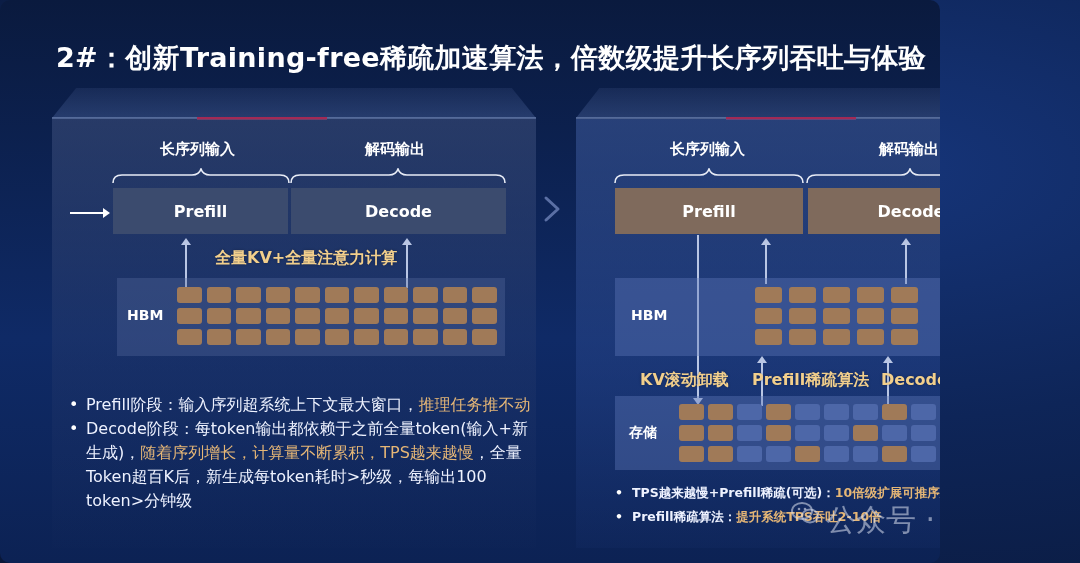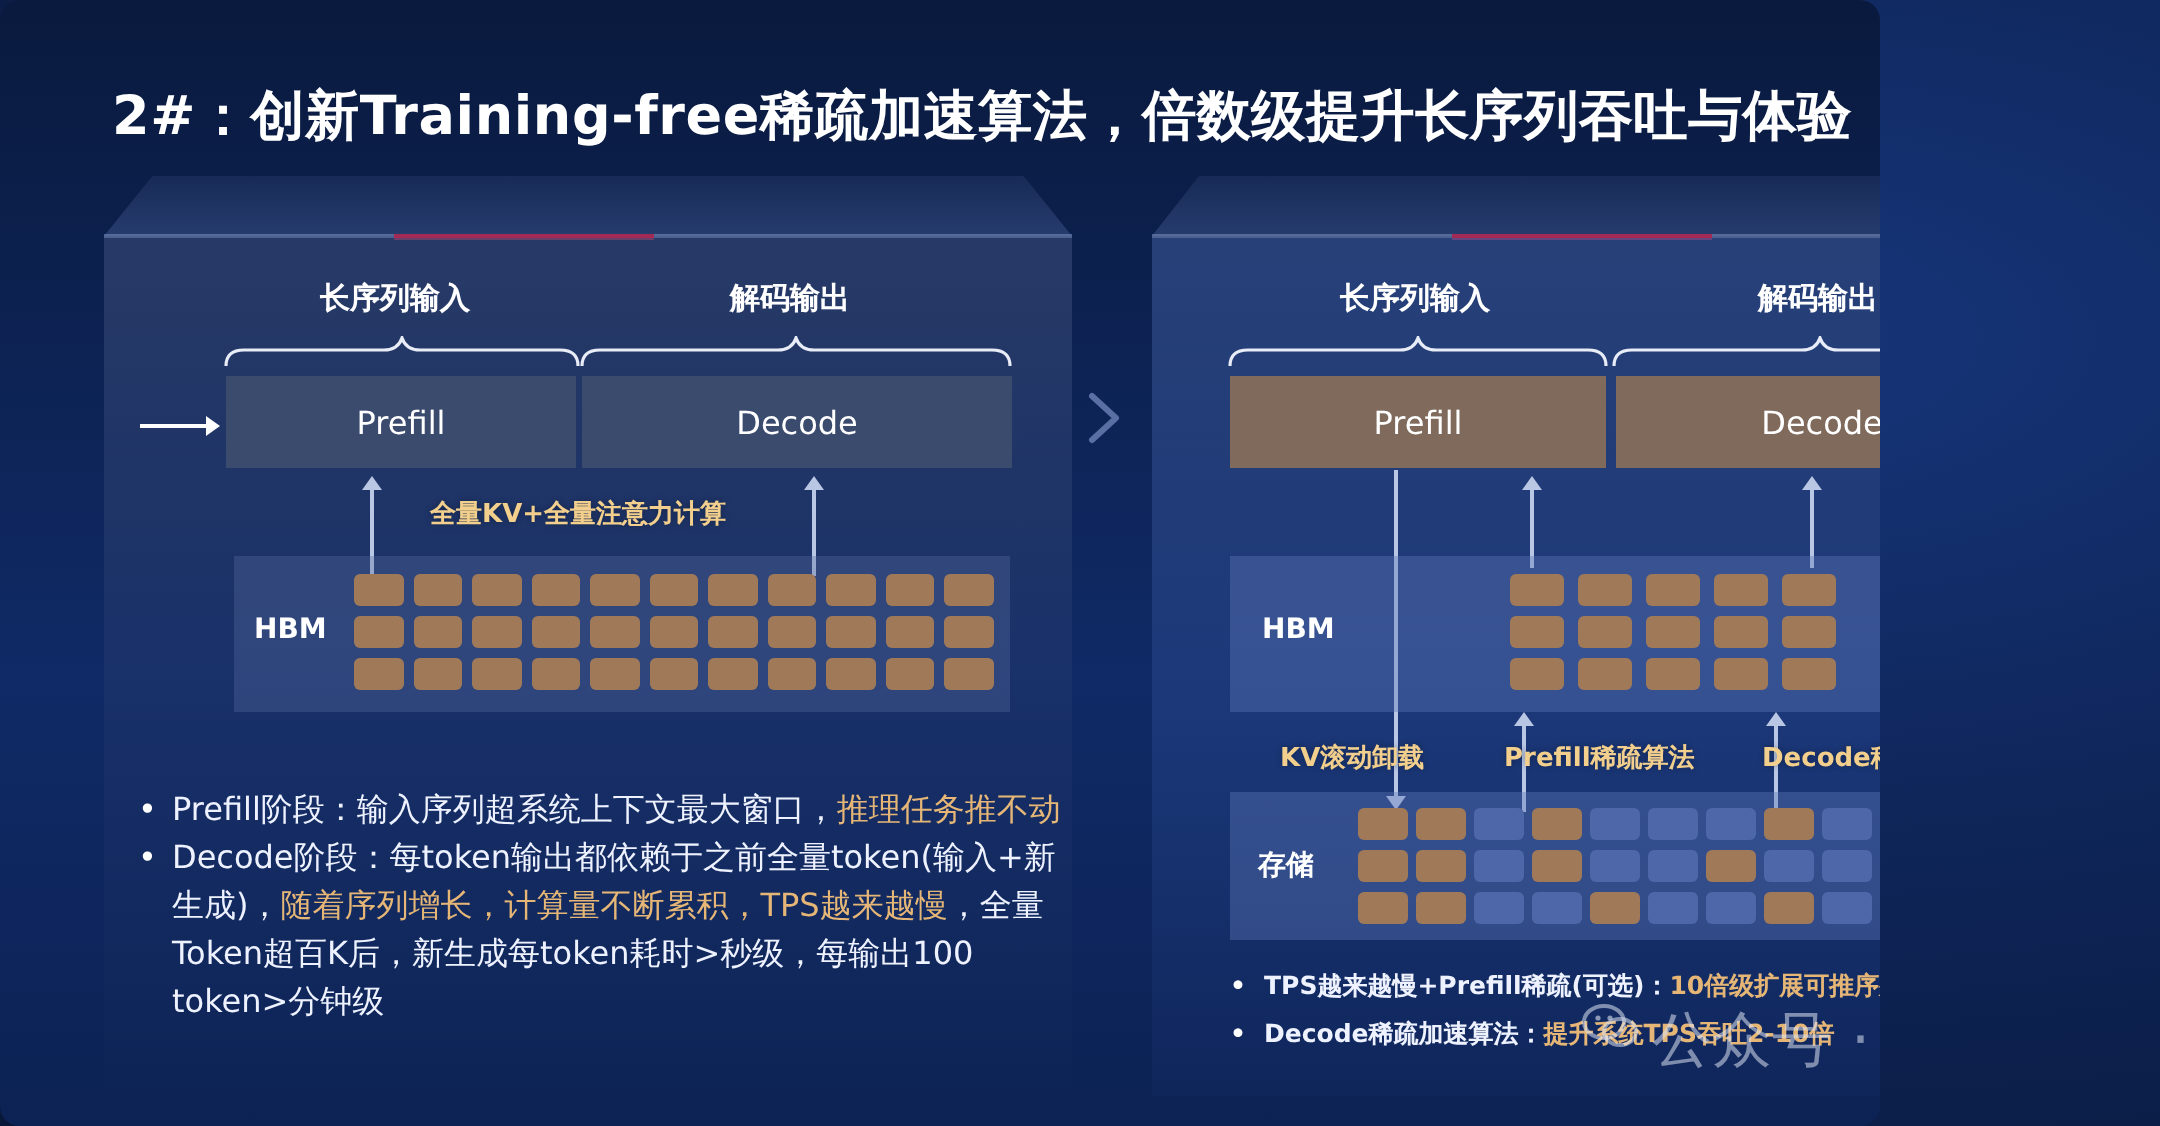--- a/index.html
+++ b/index.html
@@ -47,26 +47,26 @@
   }
   .phase-label {
     position: absolute; font-size: 15px; font-weight: bold; color: #fff; white-space: nowrap;
   }
   .brace {
     position: absolute; height: 16px;
   }
   .stage-box {
     position: absolute; height: 46px;
     display: flex; align-items: center; justify-content: center;
-    font-size: 16px; font-weight: normal; color: #fff;
+    font-size: 16px; font-weight: bold; color: #fff;
   }
   .stage-box.gray { background: #3b4b6e; }
   .stage-box.brown { background: #7f6a5c; }
   .note-orange {
-    position: absolute; font-size: 13px; font-weight: bold; color: #f2cf8c; white-space: nowrap;
+    position: absolute; font-size: 16px; font-weight: bold; color: #f2cf8c; white-space: nowrap;
     text-shadow: 0 0 3px rgba(0,0,0,0.3);
   }
   .mem-area {
     position: absolute; background: rgba(90,110,160,0.35);
   }
   .panel-right .mem-area { background: rgba(95,120,185,0.4); }
   .mem-label {
     position: absolute; font-size: 14px; font-weight: bold; color: #fff;
   }
   .grid {
@@ -296,21 +296,21 @@
           <div class="cell b"></div>
           <div class="cell o"></div>
         </div>
     </div>
 
     <div class="bullets" style="left:36px;top:393px;width:430px;line-height:24px;font-size:12.5px;">
       <div class="bullet bold">
         <span>TPS越来越慢+Prefill稀疏(可选)：</span><span class="hl">10倍级扩展可推序列长度</span>
       </div>
       <div class="bullet bold">
-        <span>Decode稀疏加速算法：</span><span class="hl">提升系统TPS吞吐2-10倍</span>
+        <span>Prefill稀疏算法：</span><span class="hl">提升系统TPS吞吐2-10倍</span>
       </div>
     </div>
   </div>
 
   <div class="watermark">
     <svg width="30" height="26" viewBox="0 0 30 26">
       <ellipse cx="12" cy="11" rx="10" ry="8" fill="none" stroke="rgba(220,225,240,0.55)" stroke-width="2"></ellipse>
       <ellipse cx="20" cy="16" rx="8" ry="6.5" fill="none" stroke="rgba(220,225,240,0.55)" stroke-width="2"></ellipse>
       <circle cx="9" cy="9" r="1.3" fill="rgba(220,225,240,0.6)"></circle>
       <circle cx="15" cy="9" r="1.3" fill="rgba(220,225,240,0.6)"></circle>

